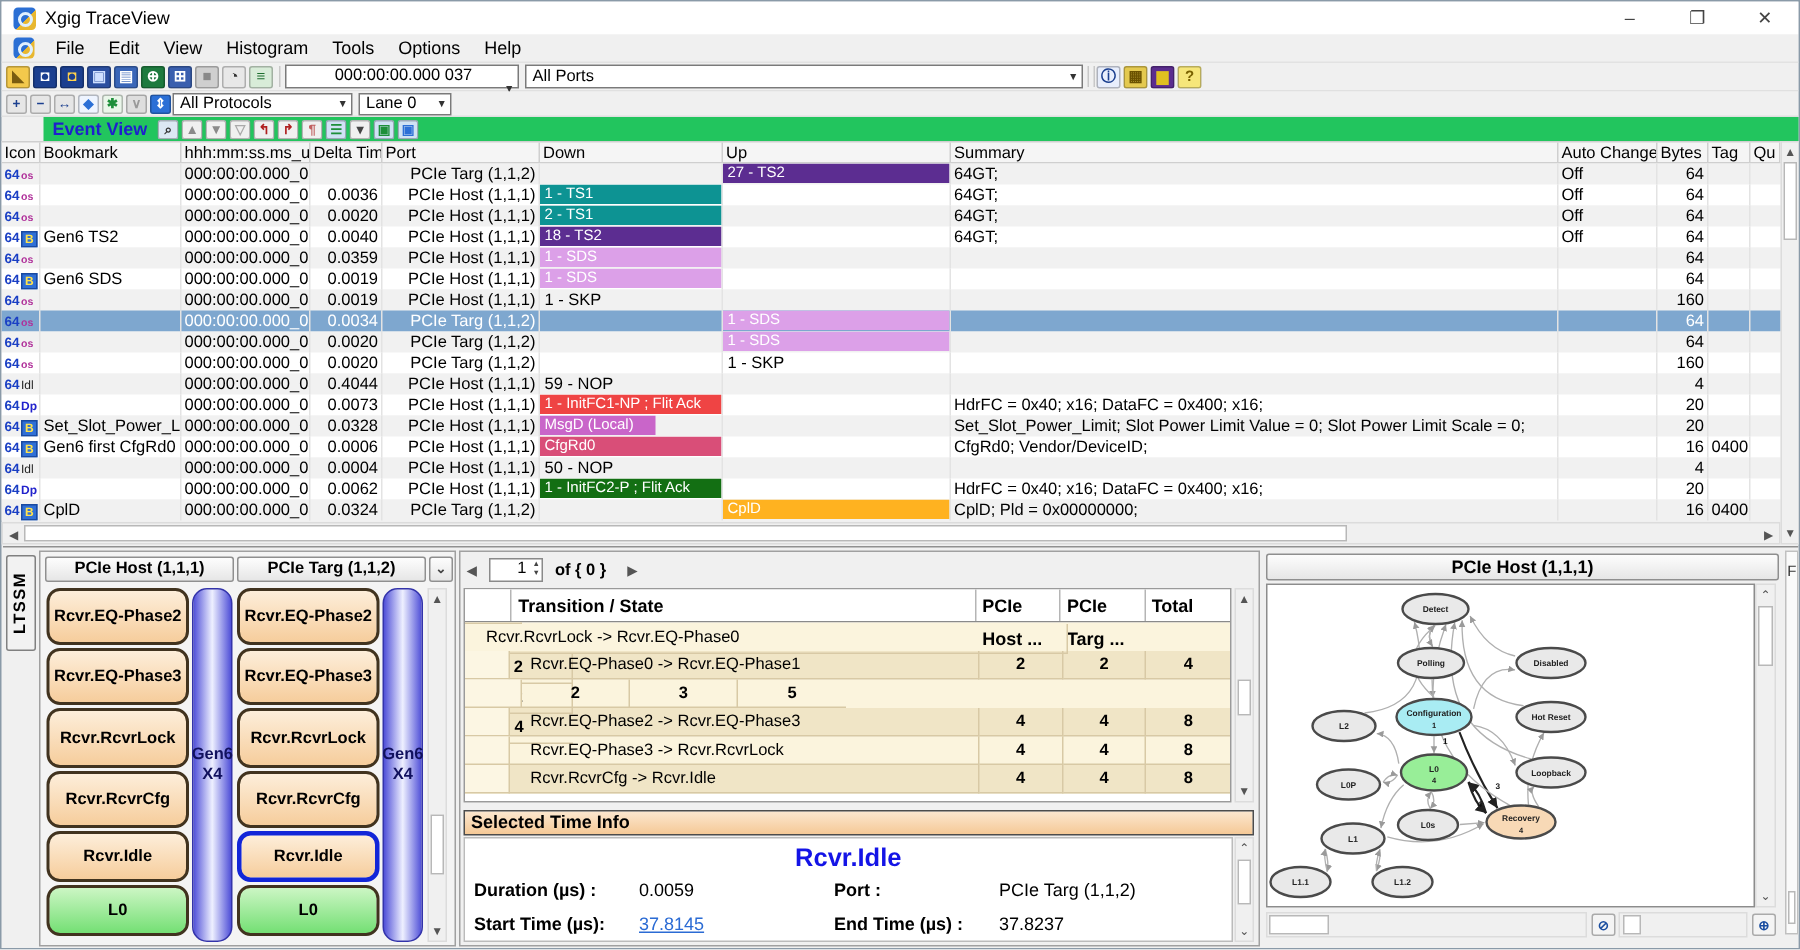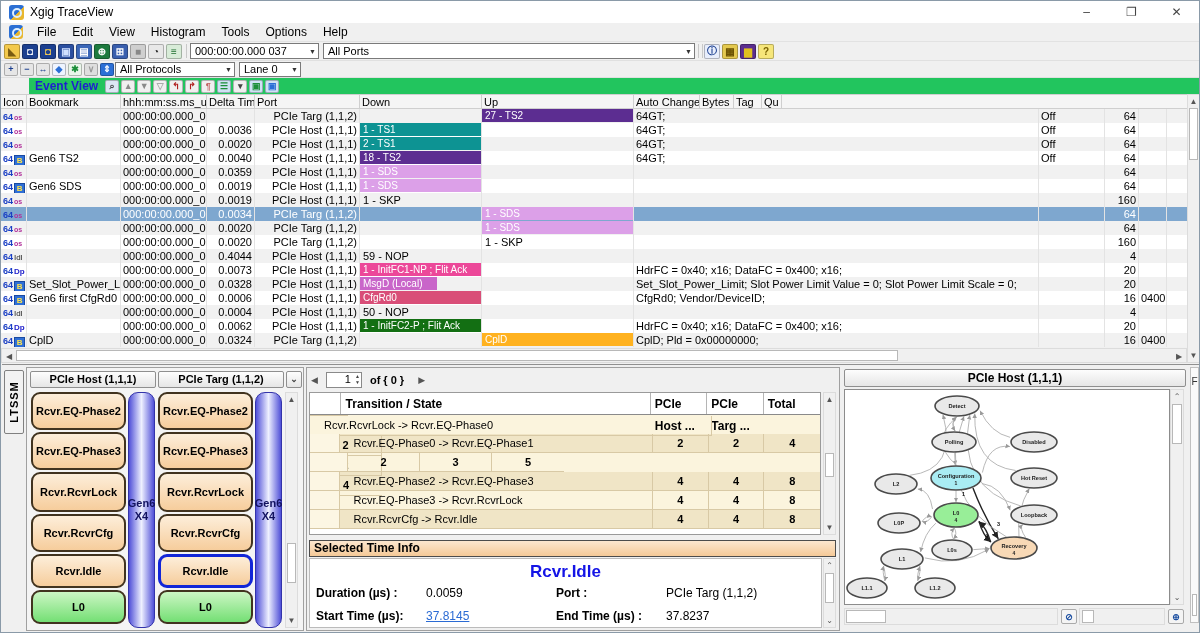--- a/index.html
+++ b/index.html
@@ -118,21 +118,21 @@
         <div class="tbico" style="color: rgb(255, 210, 76); background: rgb(27, 63, 143); border: 1px solid rgba(0, 0, 0, 0.25);">◘</div>
         <div class="tbico" style="color: rgb(207, 224, 255); background: rgb(43, 79, 160); border: 1px solid rgba(0, 0, 0, 0.25);">▣</div>
         <div class="tbico" style="color: rgb(255, 255, 255); background: rgb(58, 102, 184); border: 1px solid rgba(0, 0, 0, 0.25);">▤</div>
         <div class="tbico" style="color: rgb(255, 255, 255); background: rgb(29, 122, 62); border: 1px solid rgba(0, 0, 0, 0.25);">⊕</div>
         <div class="tbico" style="color: rgb(255, 255, 255); background: rgb(58, 95, 174); border: 1px solid rgba(0, 0, 0, 0.25);">⊞</div>
         <div class="tbico" style="color: rgb(136, 136, 136); background: rgb(207, 207, 207); border: 1px solid rgba(0, 0, 0, 0.25);">■</div>
         <div class="tbico" style="color: rgb(51, 51, 51); background: rgb(232, 232, 232); border: 1px solid rgba(0, 0, 0, 0.25);">◔</div>
         <div class="tbico" style="color: rgb(29, 110, 46); background: rgb(216, 236, 216); border: 1px solid rgba(0, 0, 0, 0.25);">≡</div>
       </div>
     <div class="tbsep"></div>
-    <div class="combo" style="width:129px;">
+    <div class="combo" style="width:156px;flex-direction:column;">
       <span>000:00:00.000  037</span>
       <span class="caret">▼</span>
     </div>
     <div style="width:4px;"></div>
     <div class="combo" style="width:372px;">
       <span>All Ports</span>
       <span class="caret">▼</span>
     </div>
     <div class="tbsep"></div>
       <div class="tbsep" style="margin:0;"></div>
@@ -184,20 +184,21 @@
 
   <div class="grid">
     <div class="gr gh" id="grid-head">
         <div class="gc c-icon">Icon</div>
         <div class="gc c-bk">Bookmark</div>
         <div class="gc c-time">hhh:mm:ss.ms_us</div>
         <div class="gc c-delta">Delta Time</div>
         <div class="gc c-port">Port</div>
         <div class="gc c-down">Down</div>
         <div class="gc c-up">Up</div>
+        <div class="gc c-sum">Summary</div>
         <div class="gc c-auto">Auto Change</div>
         <div class="gc c-bytes">Bytes</div>
         <div class="gc c-tag">Tag</div>
         <div class="gc c-qu">Qu</div>
       </div>
     <div id="grid-body">
         <div class="gr" style="background: rgb(241, 241, 241);">
           <div class="gc c-icon"><span class="num64">64</span><span class="mk mk-os">os</span></div>
           <div class="gc c-bk"></div>
           <div class="gc c-time">000:00:00.000_037</div>
@@ -350,21 +351,21 @@
           <div class="gc c-bytes">4</div>
           <div class="gc c-tag"></div>
           <div class="gc c-qu"></div>
         </div>
         <div class="gr" style="background: rgb(255, 255, 255);">
           <div class="gc c-icon"><span class="num64">64</span><span class="mk mk-dp">Dp</span></div>
           <div class="gc c-bk"></div>
           <div class="gc c-time">000:00:00.000_038</div>
           <div class="gc c-delta">0.0073</div>
           <div class="gc c-port">PCIe Host (1,1,1)</div>
-          <div class="gc c-down"><span class="chip" style="background: #ec4899; width: 100%;">1 - InitFC1-NP ; Flit Ack</span></div>
+          <div class="gc c-down"><span class="chip" style="background: #ef4444; width: 100%;">1 - InitFC1-NP ; Flit Ack</span></div>
           <div class="gc c-up"></div>
           <div class="gc c-sum">HdrFC = 0x40; x16; DataFC = 0x400; x16;</div>
           <div class="gc c-auto"></div>
           <div class="gc c-bytes">20</div>
           <div class="gc c-tag"></div>
           <div class="gc c-qu"></div>
         </div>
         <div class="gr" style="background: rgb(241, 241, 241);">
           <div class="gc c-icon"><span class="num64">64</span><span class="bmico">B</span></div>
           <div class="gc c-bk">Set_Slot_Power_Limit</div>

